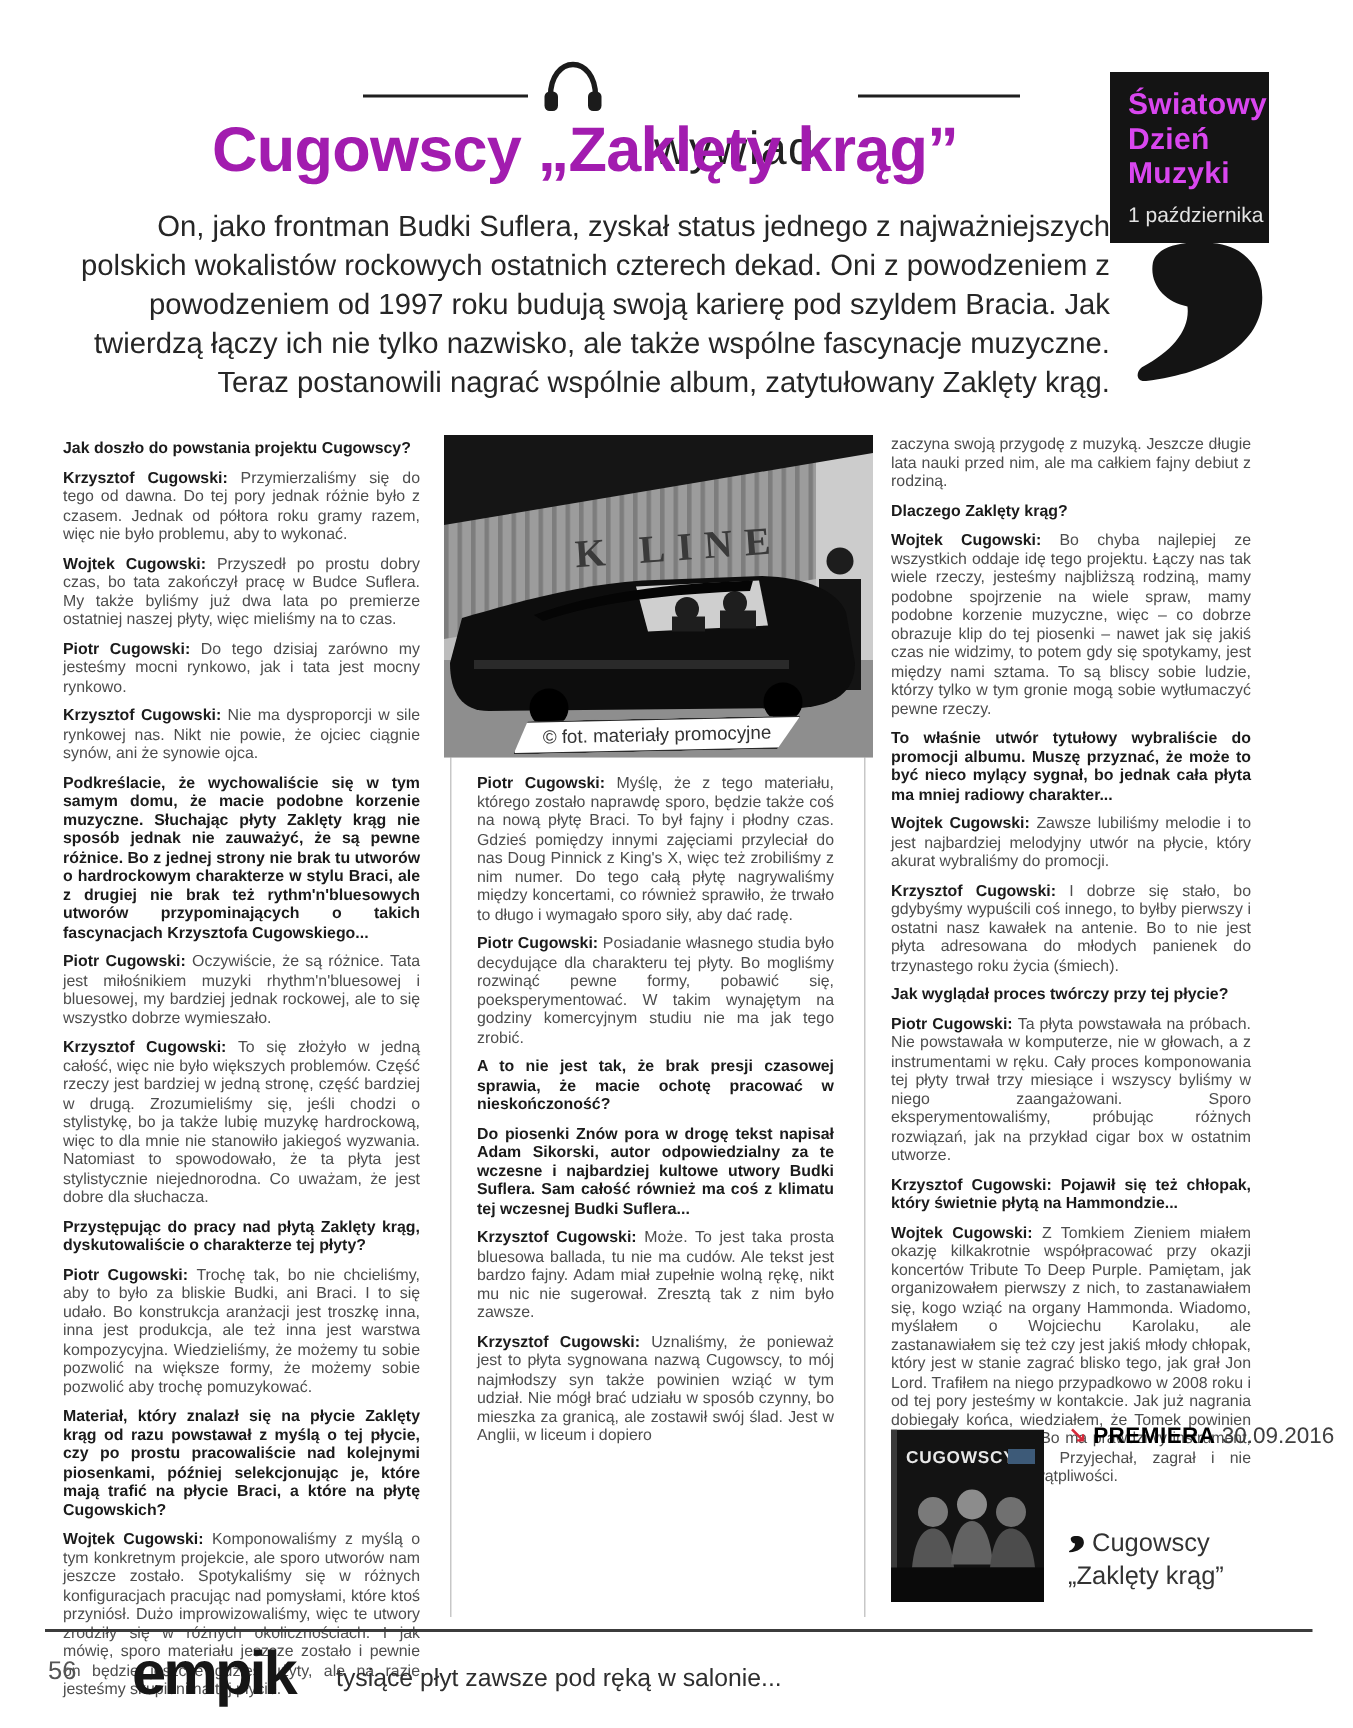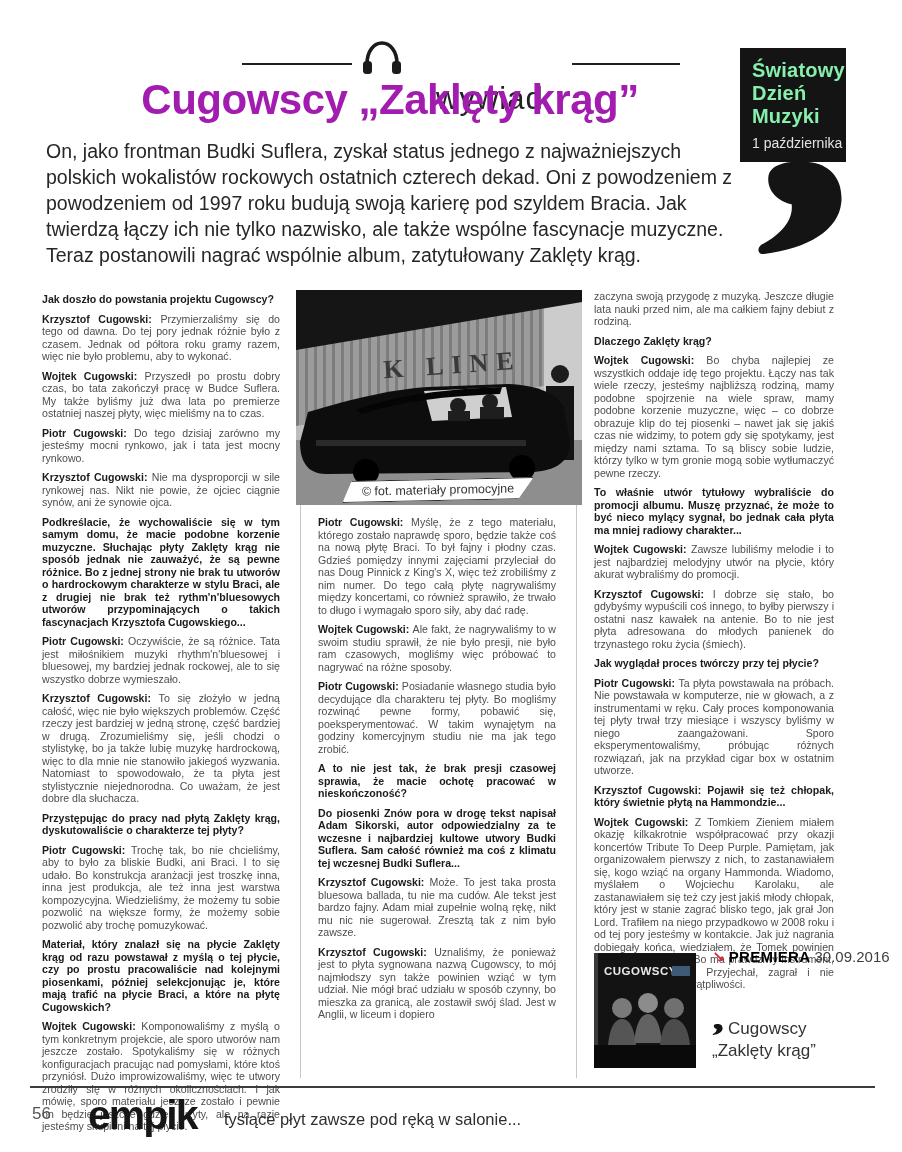--- a/index.html
+++ b/index.html
@@ -5,26 +5,26 @@
   html,body{margin:0;padding:0;background:#e8e8e8;}
   .page{position:relative;width:902px;height:1152px;background:#ffffff;overflow:hidden;
         font-family:"Liberation Sans","DejaVu Sans",sans-serif;color:#1c1c1c;}
   
   .hrule{position:absolute;height:2px;background:#1f1f1f;}
   .rule-left{left:242px;top:63px;width:110px;}
   .rule-right{left:572px;top:63px;width:108px;}
   .headphones{position:absolute;left:360px;top:38px;}
   .section-label{position:absolute;left:436px;top:38px;font-size:31px;color:#222;letter-spacing:1px;margin-top:43px;}
   .badge{position:absolute;left:740px;top:48px;width:106px;height:114px;background:#141414;box-sizing:border-box;padding:11px 0 0 12px;}
-  .badge-line{color:#86efac;font-weight:bold;font-size:20px;line-height:23px;letter-spacing:0.2px;}
+  .badge-line{color:#d946ef;font-weight:bold;font-size:20px;line-height:23px;letter-spacing:0.2px;}
   .badge-date{color:#e3e3e3;font-size:14px;margin-top:7px;}
   .badge-comma{position:absolute;left:752px;top:162px;}
   .title{position:absolute;left:40px;top:76px;width:700px;margin:0;text-align:center;
          font-size:42px;font-weight:bold;letter-spacing:-0.5px;color:#a21caf;}
-  .lead{position:absolute;left:46px;top:138px;width:694px;margin:0;text-align:left;
+  .lead{position:absolute;left:46px;top:138px;width:694px;margin:0;text-align:right;
         font-size:19.5px;line-height:26px;color:#262626;}
   
   .divider{position:absolute;top:292px;height:786px;width:1px;background:#c7c7c7;}
   .div1{left:300px;} .div2{left:576px;}
   .col{position:absolute;width:238px;font-size:10.6px;line-height:12.5px;text-align:justify;color:#4d4d4d;}
   .col1{left:42px;top:290px;}
   .col2{left:318px;top:516px;}
   .col3{left:594px;top:290px;width:240px;}
   .para{margin:0 0 7px 0;}
   .para.q{font-weight:bold;color:#1b1b1b;margin-top:3px;}
@@ -87,21 +87,20 @@
       <p class="para q">Podkreślacie, że wychowaliście się w tym samym domu, że macie podobne korzenie muzyczne. Słuchając płyty Zaklęty krąg nie sposób jednak nie zauważyć, że są pewne różnice. Bo z jednej strony nie brak tu utworów o hardrockowym charakterze w stylu Braci, ale z drugiej nie brak też rythm'n'bluesowych utworów przypominających o takich fascynacjach Krzysztofa Cugowskiego...</p>
       <p class="para a"><b>Piotr Cugowski: </b>Oczywiście, że są różnice. Tata jest miłośnikiem muzyki rhythm'n'bluesowej i bluesowej, my bardziej jednak rockowej, ale to się wszystko dobrze wymieszało.</p>
       <p class="para a"><b>Krzysztof Cugowski: </b>To się złożyło w jedną całość, więc nie było większych problemów. Część rzeczy jest bardziej w jedną stronę, część bardziej w drugą. Zrozumieliśmy się, jeśli chodzi o stylistykę, bo ja także lubię muzykę hardrockową, więc to dla mnie nie stanowiło jakiegoś wyzwania. Natomiast to spowodowało, że ta płyta jest stylistycznie niejednorodna. Co uważam, że jest dobre dla słuchacza.</p>
       <p class="para q">Przystępując do pracy nad płytą Zaklęty krąg, dyskutowaliście o charakterze tej płyty?</p>
       <p class="para a"><b>Piotr Cugowski: </b>Trochę tak, bo nie chcieliśmy, aby to było za bliskie Budki, ani Braci. I to się udało. Bo konstrukcja aranżacji jest troszkę inna, inna jest produkcja, ale też inna jest warstwa kompozycyjna. Wiedzieliśmy, że możemy tu sobie pozwolić na większe formy, że możemy sobie pozwolić aby trochę pomuzykować.</p>
       <p class="para q">Materiał, który znalazł się na płycie Zaklęty krąg od razu powstawał z myślą o tej płycie, czy po prostu pracowaliście nad kolejnymi piosenkami, później selekcjonując je, które mają trafić na płycie Braci, a które na płytę Cugowskich?</p>
       <p class="para a"><b>Wojtek Cugowski: </b>Komponowaliśmy z myślą o tym konkretnym projekcie, ale sporo utworów nam jeszcze zostało. Spotykaliśmy się w różnych konfiguracjach pracując nad pomysłami, które ktoś przyniósł. Dużo improwizowaliśmy, więc te utwory zrodziły się w różnych okolicznościach. I jak mówię, sporo materiału jeszcze zostało i pewnie on będzie jeszcze gdzieś użyty, ale na razie jesteśmy skupieni na tej płycie.</p>
     </section>
   <section class="col col2">
       <p class="para a"><b>Piotr Cugowski: </b>Myślę, że z tego materiału, którego zostało naprawdę sporo, będzie także coś na nową płytę Braci. To był fajny i płodny czas. Gdzieś pomiędzy innymi zajęciami przyleciał do nas Doug Pinnick z King's X, więc też zrobiliśmy z nim numer. Do tego całą płytę nagrywaliśmy między koncertami, co również sprawiło, że trwało to długo i wymagało sporo siły, aby dać radę.</p>
-      <p class="para a"><b>Wojtek Cugowski: </b>Ale fakt, że nagrywaliśmy to w swoim studiu sprawił, że nie było presji, nie było ram czasowych, mogliśmy więc próbować to nagrywać na różne sposoby.</p>
       <p class="para a"><b>Piotr Cugowski: </b>Posiadanie własnego studia było decydujące dla charakteru tej płyty. Bo mogliśmy rozwinąć pewne formy, pobawić się, poeksperymentować. W takim wynajętym na godziny komercyjnym studiu nie ma jak tego zrobić.</p>
       <p class="para q">A to nie jest tak, że brak presji czasowej sprawia, że macie ochotę pracować w nieskończoność?</p>
       <p class="para q">Do piosenki Znów pora w drogę tekst napisał Adam Sikorski, autor odpowiedzialny za te wczesne i najbardziej kultowe utwory Budki Suflera. Sam całość również ma coś z klimatu tej wczesnej Budki Suflera...</p>
       <p class="para a"><b>Krzysztof Cugowski: </b>Może. To jest taka prosta bluesowa ballada, tu nie ma cudów. Ale tekst jest bardzo fajny. Adam miał zupełnie wolną rękę, nikt mu nic nie sugerował. Zresztą tak z nim było zawsze.</p>
       <p class="para a"><b>Krzysztof Cugowski: </b>Uznaliśmy, że ponieważ jest to płyta sygnowana nazwą Cugowscy, to mój najmłodszy syn także powinien wziąć w tym udział. Nie mógł brać udziału w sposób czynny, bo mieszka za granicą, ale zostawił swój ślad. Jest w Anglii, w liceum i dopiero</p>
     </section>
   <section class="col col3">
       <p class="para cont">zaczyna swoją przygodę z muzyką. Jeszcze długie lata nauki przed nim, ale ma całkiem fajny debiut z rodziną.</p>
       <p class="para q">Dlaczego Zaklęty krąg?</p>
       <p class="para a"><b>Wojtek Cugowski: </b>Bo chyba najlepiej ze wszystkich oddaje idę tego projektu. Łączy nas tak wiele rzeczy, jesteśmy najbliższą rodziną, mamy podobne spojrzenie na wiele spraw, mamy podobne korzenie muzyczne, więc – co dobrze obrazuje klip do tej piosenki – nawet jak się jakiś czas nie widzimy, to potem gdy się spotykamy, jest między nami sztama. To są bliscy sobie ludzie, którzy tylko w tym gronie mogą sobie wytłumaczyć pewne rzeczy.</p>

